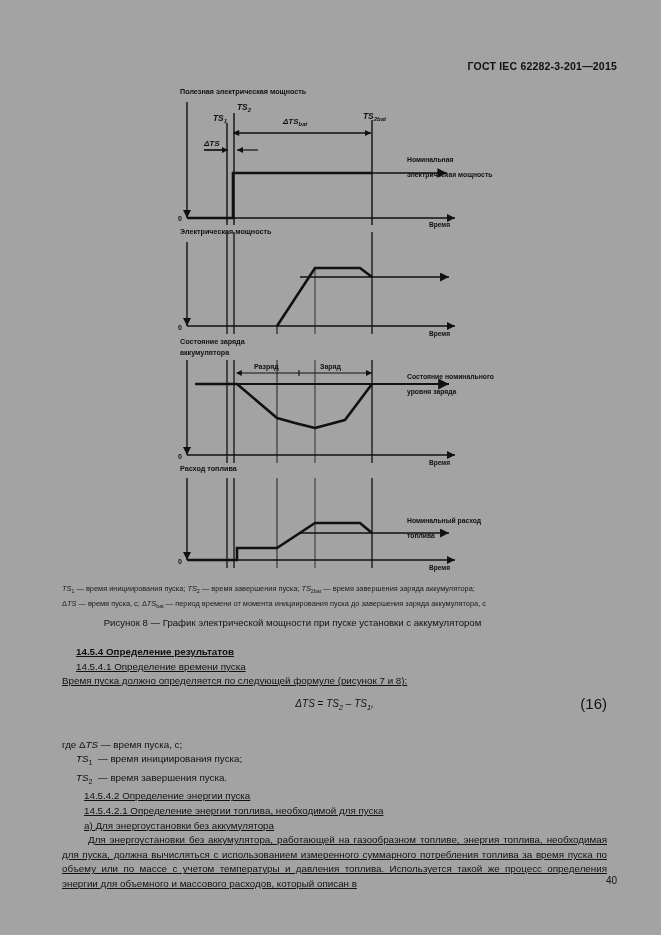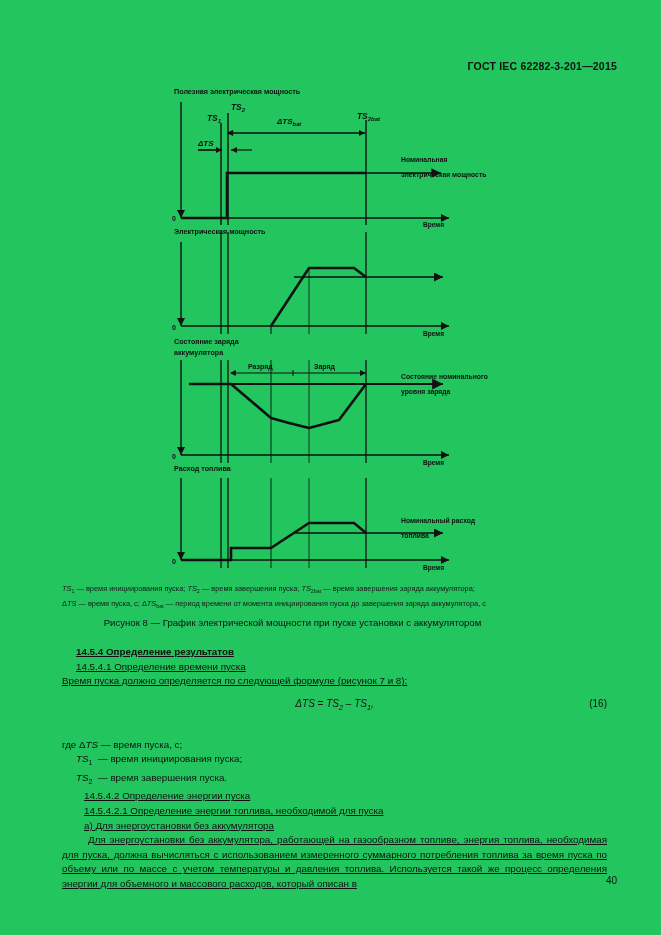--- a/index.html
+++ b/index.html
@@ -11,35 +11,35 @@
     width: 661px;
     height: 935px;
     position: relative;
     font-family: "Liberation Sans", sans-serif;
     color: #1a1a1a;
     overflow: hidden;
   }
   .page {
     position: absolute;
     inset: 0;
-    background: #22c55e;
+    background: #a3a3a3;
   }
   .header {
     position: absolute;
     top: 60px;
     right: 44px;
     font-size: 10.5px;
     font-weight: bold;
     letter-spacing: 0.2px;
     color: #111;
   }
   
   .figure {
     position: absolute;
-    left: 9px;
+    left: 15px;
     top: 82px;
     width: 562px;
     height: 500px;
   }
   .figsvg { display:block; }
 
   
   .notes {
     position: absolute;
     left: 62px;
@@ -90,21 +90,21 @@
     left: 0; right: 0;
     text-align: center;
     font-size: 10px;
     font-style: italic;
   }
   .formula .up { font-style: normal; }
   .eqno {
     position: absolute;
     right: 0;
     top: 0;
-    font-size: 10px;
+    font-size: 15px;
     font-style: normal;
     padding-left: 38px;
   }
   .defs { margin-top: 10px; }
   .defrow { white-space: nowrap; }
   sub { font-size: 0.72em; }
   .pageno {
     position: absolute;
     right: 44px;
     top: 875px;

